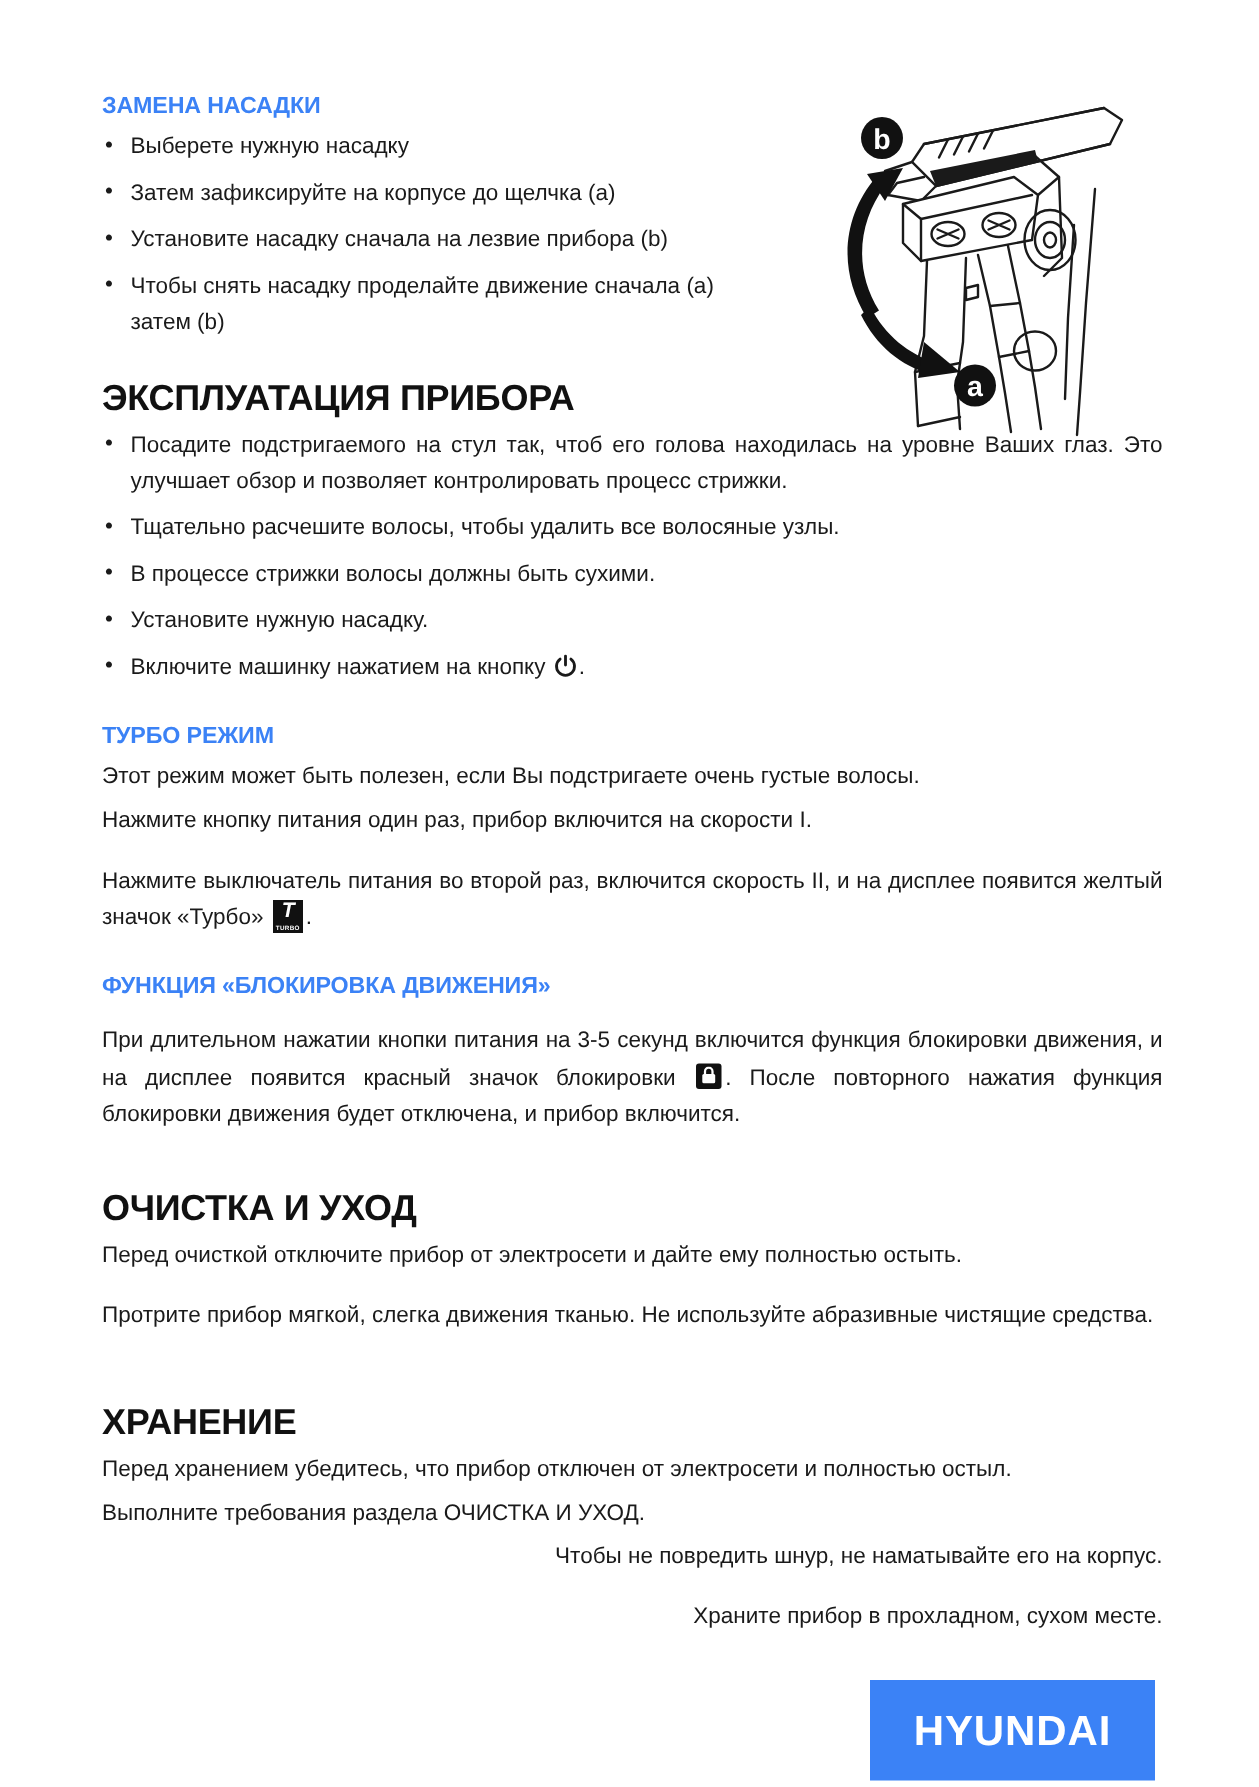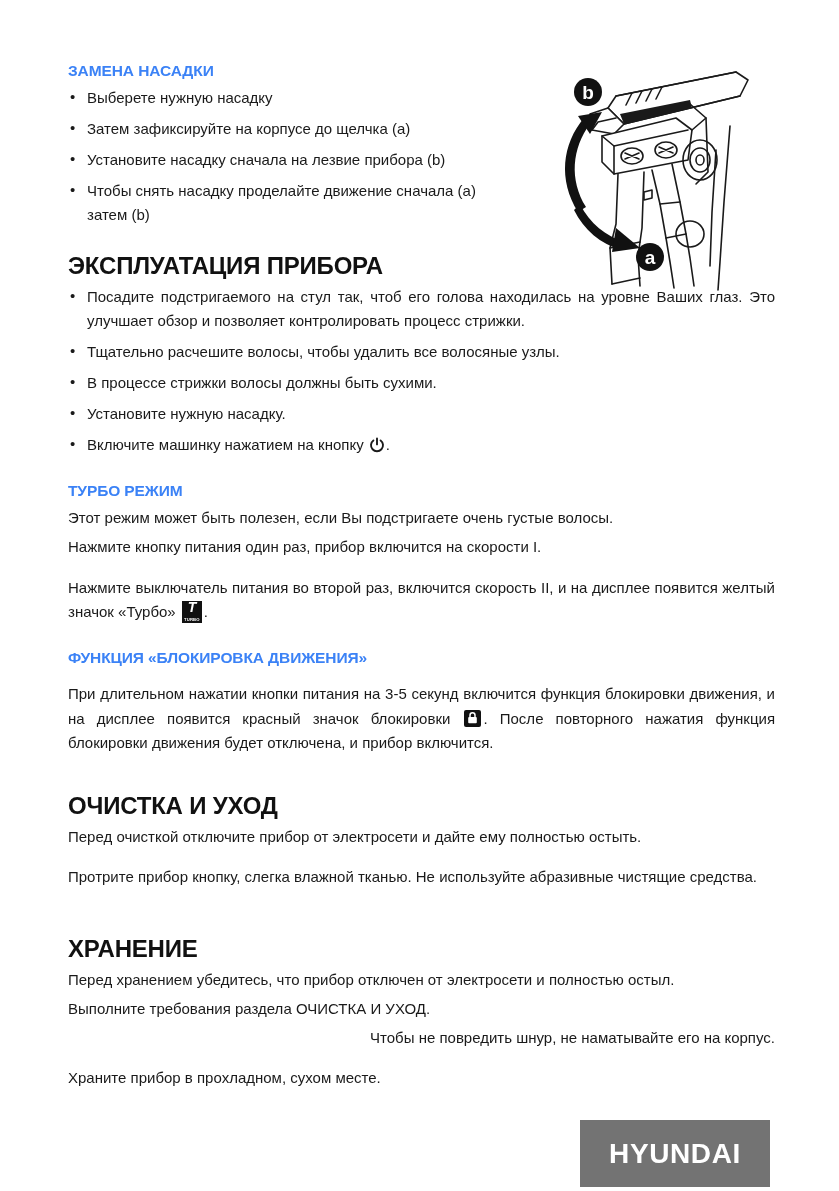--- a/index.html
+++ b/index.html
@@ -155,21 +155,21 @@
     height: 240px;
   }
 
   
   .logo-box {
     position: absolute;
     left: 580px;
     top: 1120px;
     width: 190px;
     height: 67px;
-    background: #737373;
+    background: #3b82f6;
   }
   .logo-box .logo-txt {
     position: absolute;
     left: 0; right: 0;
     top: 50%;
     transform: translateY(-50%);
     text-align: center;
     color: #ffffff;
     font-size: 28px;
     font-weight: 700;
@@ -308,29 +308,29 @@
             <path d="M3 5 V3.3 A2.5 2.5 0 0 1 8 3.3 V5" fill="none" stroke="#ffffff" stroke-width="1.5"></path>
             <rect x="1.2" y="5" width="8.6" height="6.2" rx="1" fill="#ffffff"></rect>
           </svg>
         </span><span>. После повторного нажатия функция блокировки движения будет отключена, и прибор включится.</span>
       </p>
     </section>
 
     <section class="sec" id="sec-clean">
       <h2 class="big-head">ОЧИСТКА И УХОД</h2>
       <p class="body">Перед очисткой отключите прибор от электросети и дайте ему полностью остыть.</p>
-      <p class="body last">Протрите прибор кнопку, слегка влажной тканью. Не используйте абразивные чистящие средства.</p>
+      <p class="body last">Протрите прибор мягкой, слегка движения тканью. Не используйте абразивные чистящие средства.</p>
     </section>
 
     <section class="sec" id="sec-storage">
       <h2 class="big-head">ХРАНЕНИЕ</h2>
       <p class="body">Перед хранением убедитесь, что прибор отключен от электросети и полностью остыл.</p>
       <p class="body" style="text-align:left;">Выполните требования раздела ОЧИСТКА И УХОД.</p>
       <p class="body" style="text-align:right;">Чтобы не повредить шнур, не наматывайте его на корпус.</p>
-      <p class="body last" style="text-align:left;">Храните прибор в прохладном, сухом месте.</p>
+      <p class="body last" style="text-align:right;">Храните прибор в прохладном, сухом месте.</p>
     </section>
 
   </div>
 
   <div class="logo-box">
     <span class="logo-txt">HYUNDAI</span>
   </div>
 
 </div>
 

